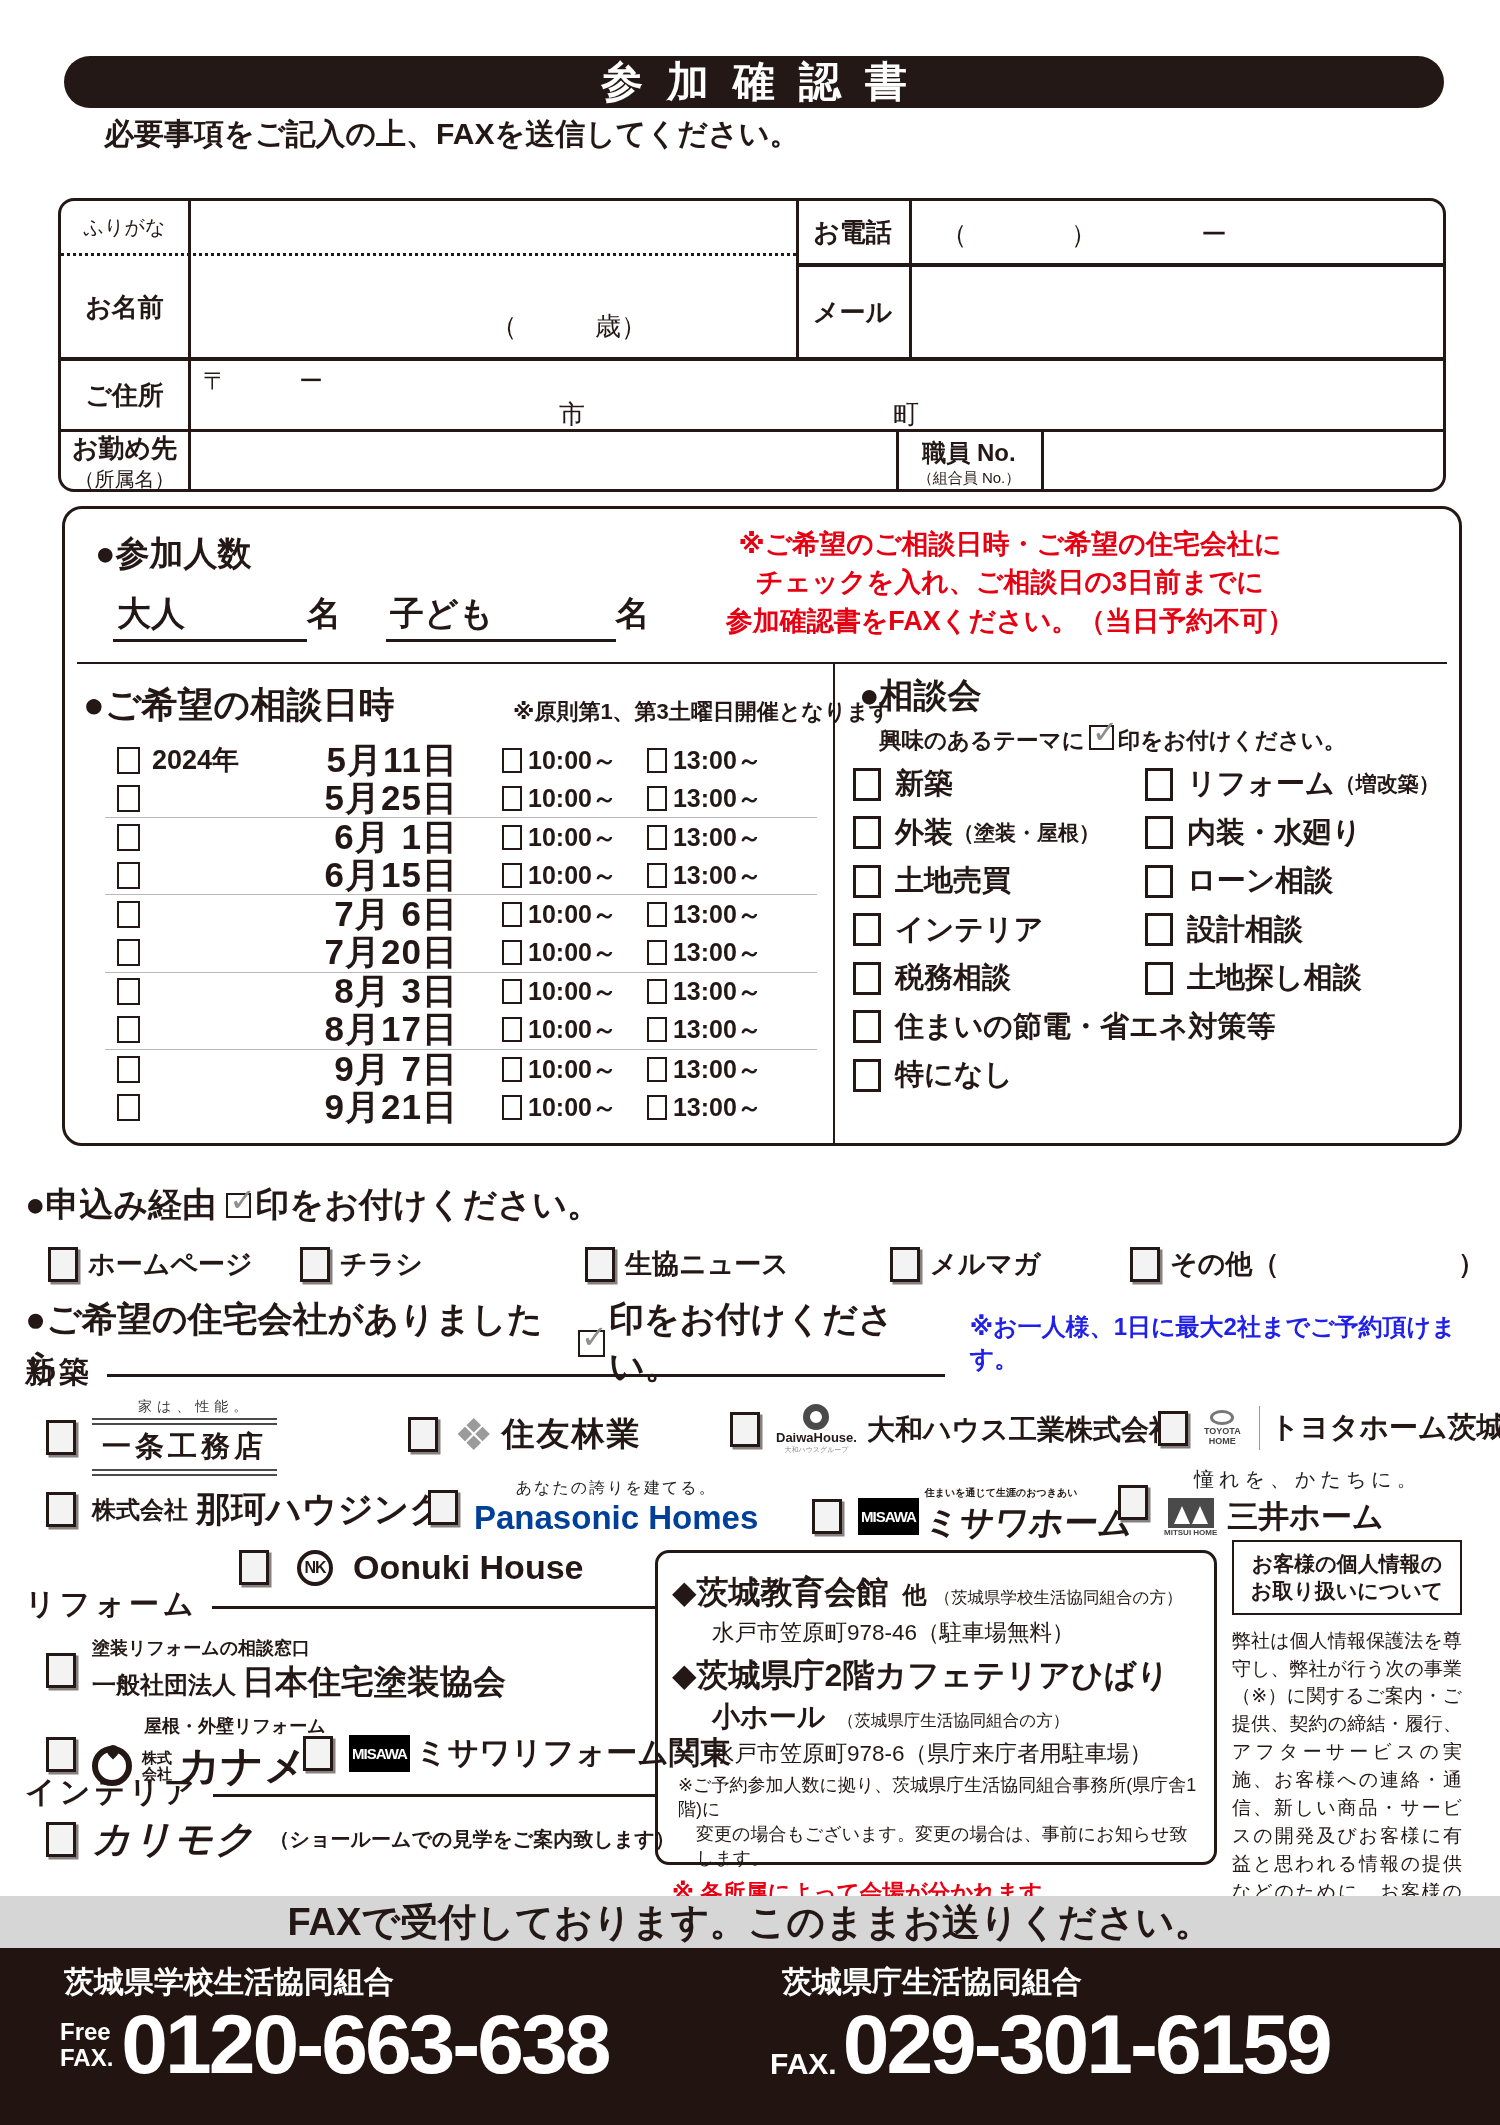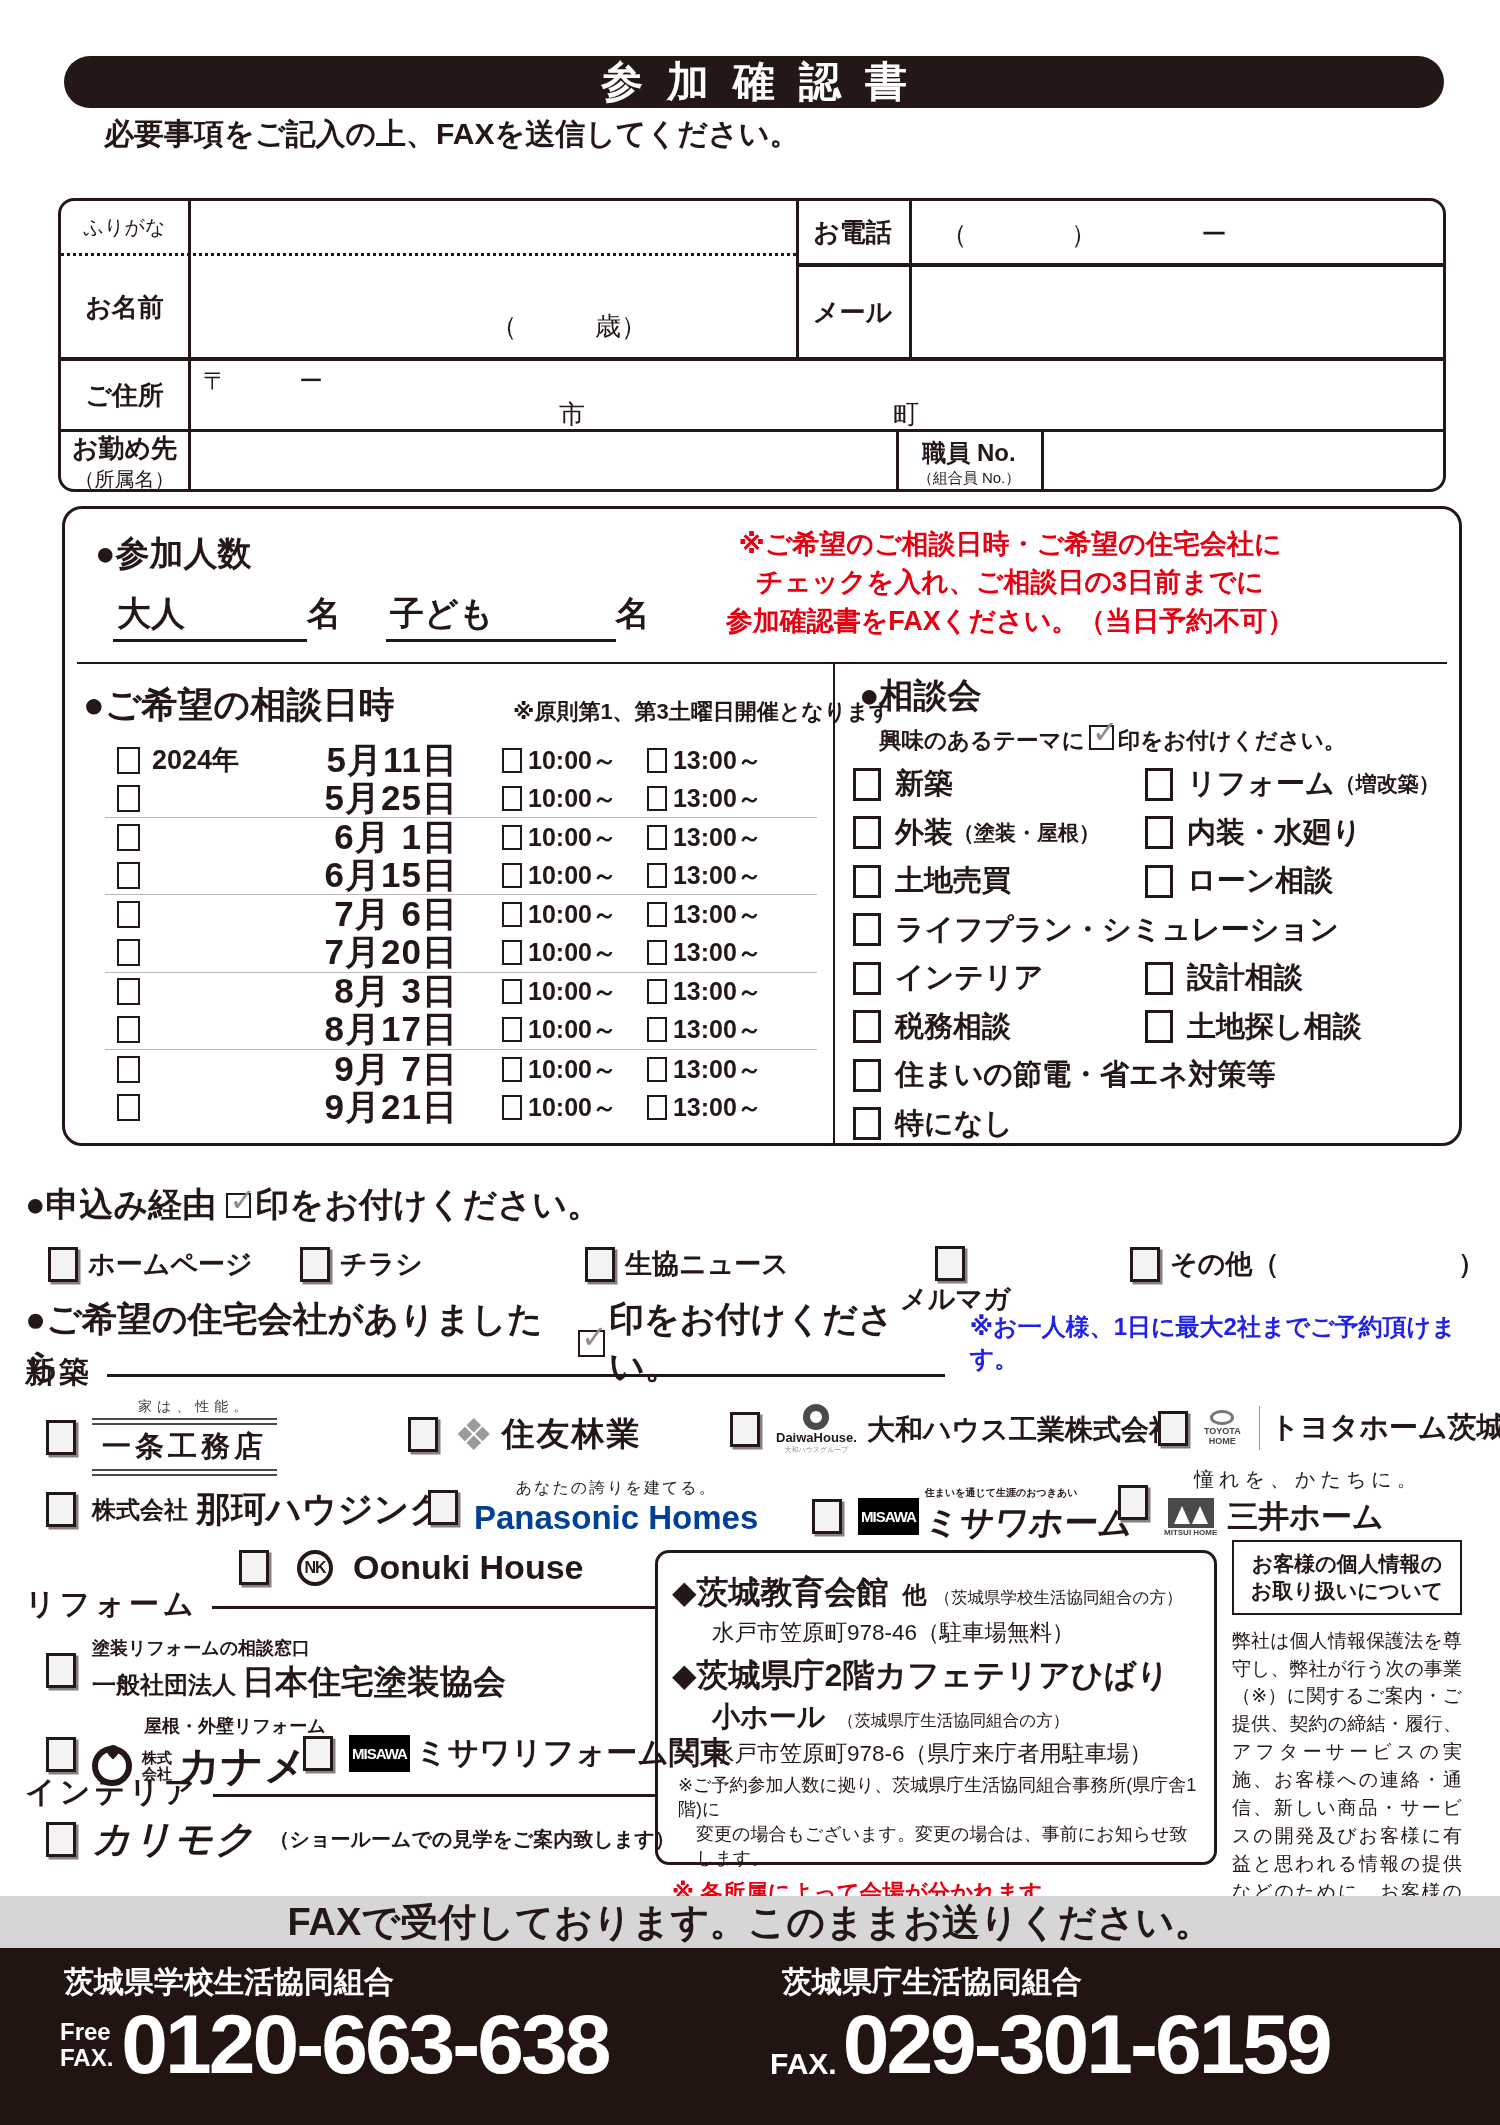--- a/index.html
+++ b/index.html
@@ -361,26 +361,20 @@
         <span class="tcell tc-l">
             <span class="cb cbth"></span>
             <span class="tmain">土地売買</span>
           </span>
         <span class="tcell">
             <span class="cb cbth"></span>
             <span class="tmain">ローン相談</span>
           </span>
       </div>
       <div class="trow">
-        <span class="tcell">
-            <span class="cb cbth"></span>
-            <span class="tmain">ライフプラン・シミュレーション</span>
-          </span>
-      </div>
-      <div class="trow">
         <span class="tcell tc-l">
             <span class="cb cbth"></span>
             <span class="tmain">インテリア</span>
           </span>
         <span class="tcell">
             <span class="cb cbth"></span>
             <span class="tmain">設計相談</span>
           </span>
       </div>
       <div class="trow">
@@ -418,21 +412,21 @@
       <span class="avlbl">ホームページ</span>
   </div>
   <div class="abs avrow" style="left:300px; top:1246px;">
     <span class="cb cbb"></span>
       <span class="avlbl">チラシ</span>
   </div>
   <div class="abs avrow" style="left:585px; top:1246px;">
     <span class="cb cbb"></span>
       <span class="avlbl">生協ニュース</span>
   </div>
-  <div class="abs avrow" style="left:890px; top:1246px;flex-direction:column;">
+  <div class="abs avrow" style="left:890px; top:1246px;">
     <span class="cb cbb"></span>
       <span class="avlbl">メルマガ</span>
   </div>
   <div class="abs avrow" style="left:1130px; top:1246px;">
     <span class="cb cbb"></span>
       <span class="avlbl">その他（</span>
   </div>
   <div class="abs avlbl" style="left:1448px; top:1246px;">）</div>
 
   <div class="abs chead" style="left:25px; top:1296px; font-size:35px; font-weight:800;">

